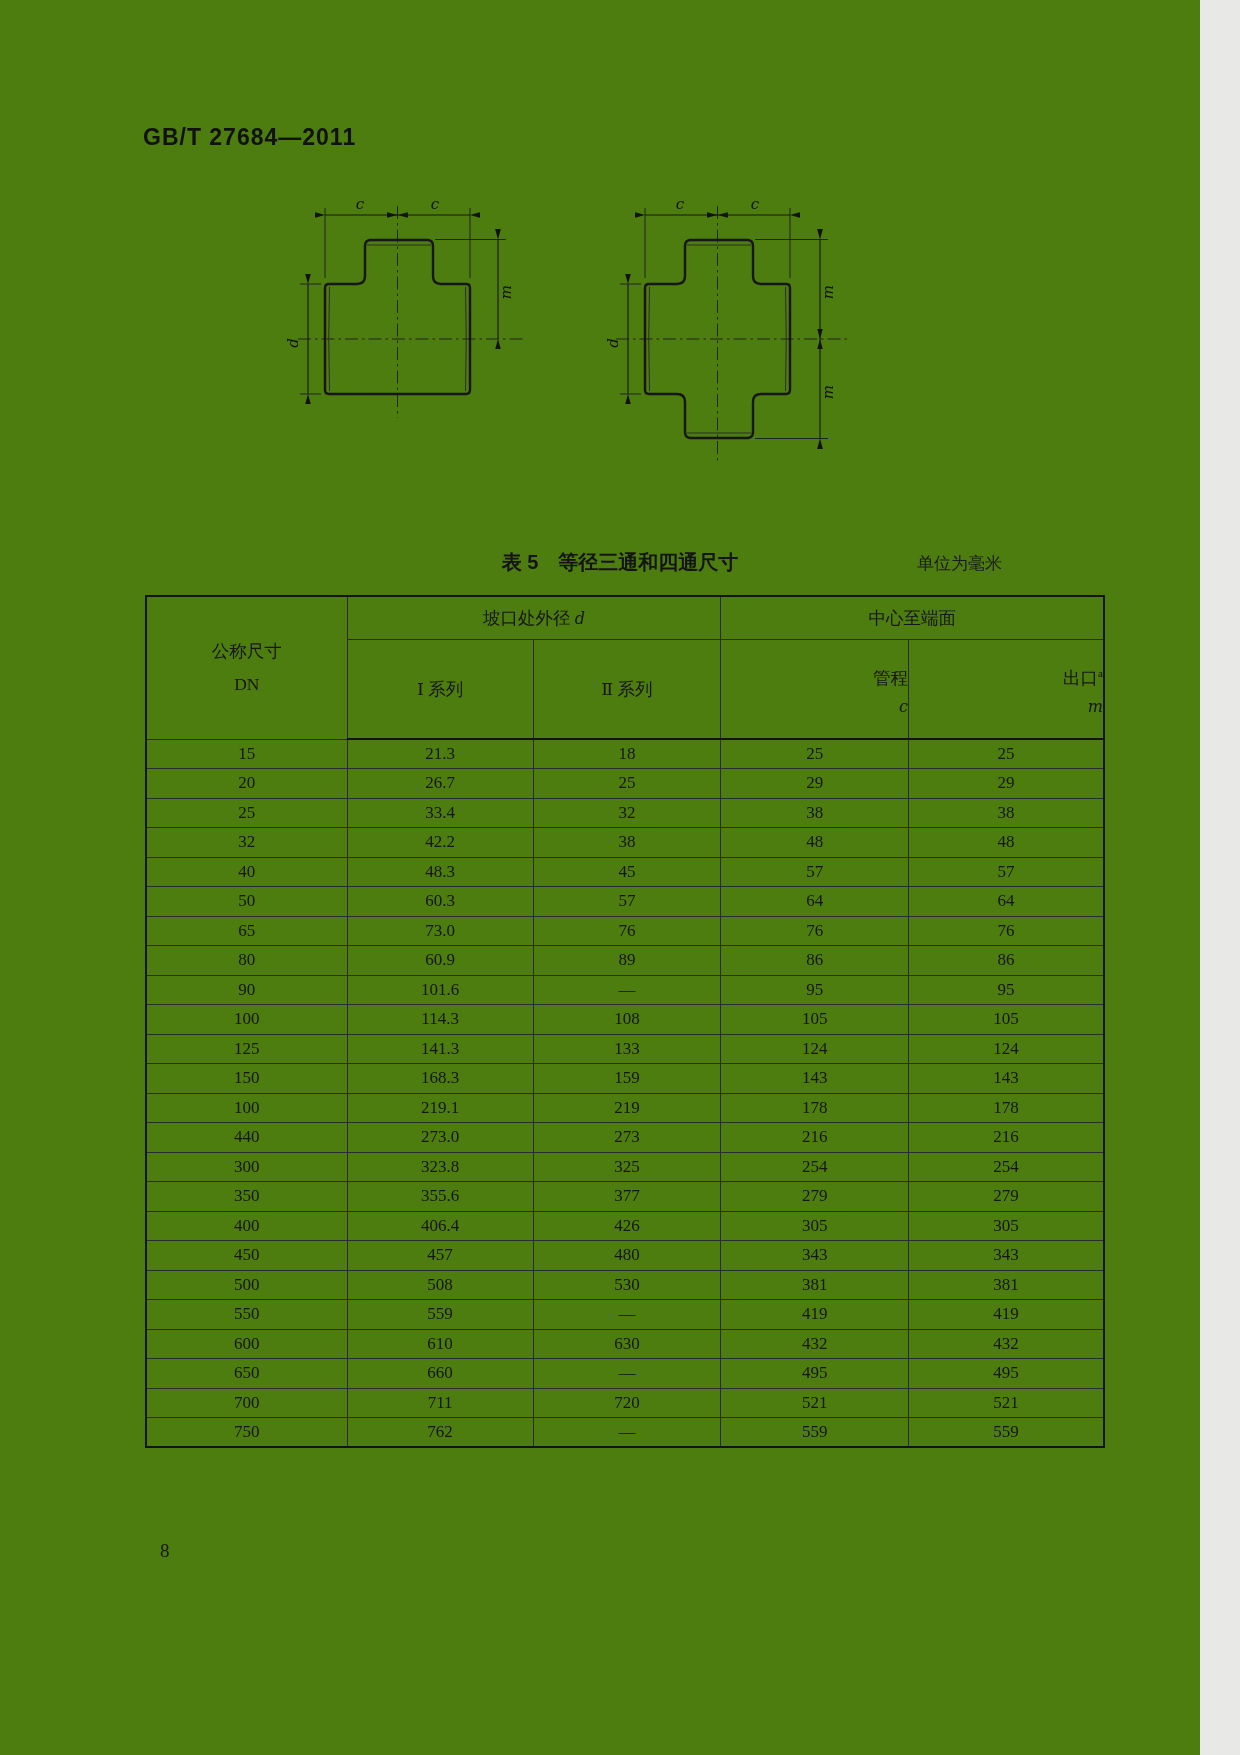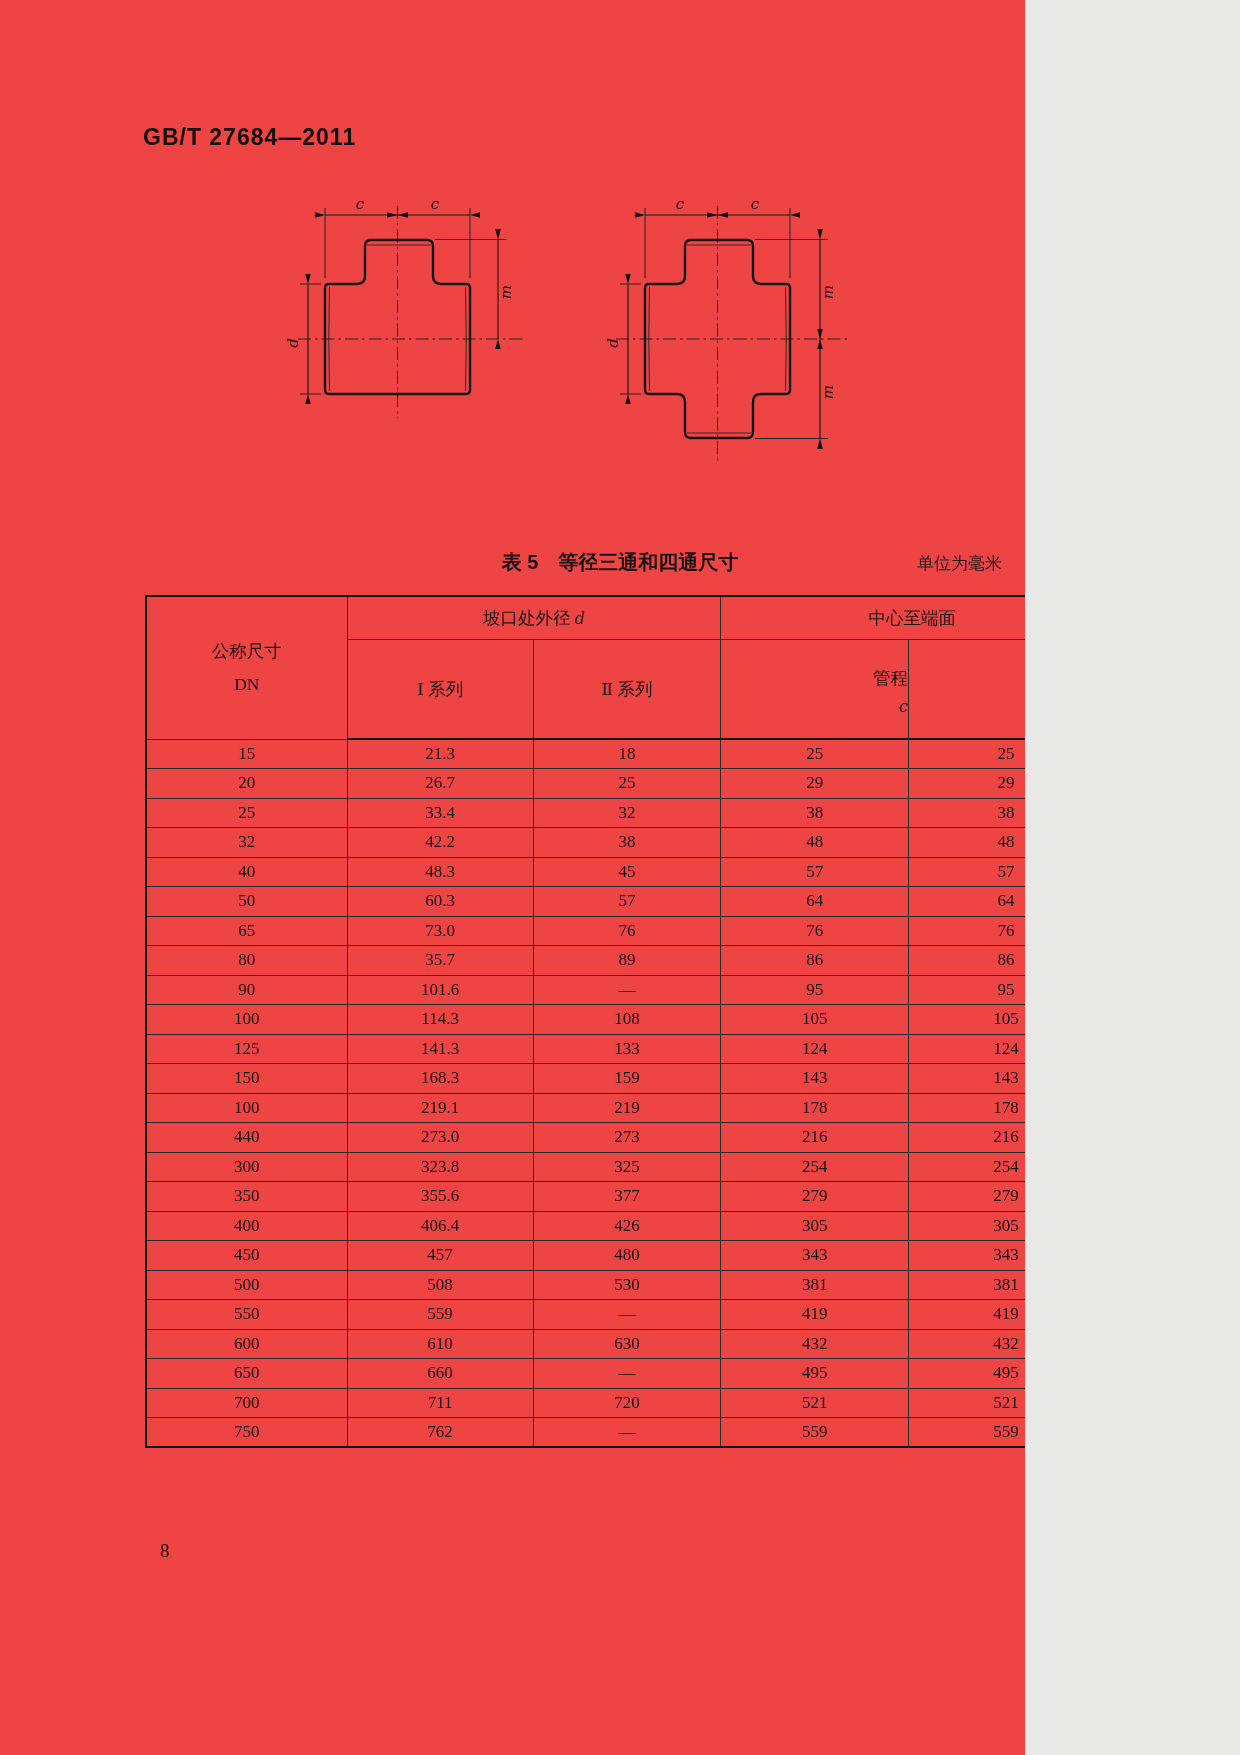--- a/index.html
+++ b/index.html
@@ -1,19 +1,19 @@
 <!DOCTYPE html>
 <html><head>
 <meta charset="utf-8">
 <style>
   html,body{margin:0;padding:0;background:#e8e8e6;}
   .page{
     position:relative;
-    width:1025px;height:1755px;
-    background:#ef4444;
+    width:1200px;height:1755px;
+    background:#4d7c0f;
     font-family:"Liberation Serif","DejaVu Serif",serif;
     color:#1b1b1b;
     overflow:hidden;
   }
   .doc-number{
     position:absolute;left:143px;top:124px;
     font-family:"Liberation Sans","DejaVu Sans",sans-serif;
     font-weight:700;font-size:23px;letter-spacing:1px;color:#111;
   }
   .drawing{position:absolute;}
@@ -226,21 +226,21 @@
         </tr>
         <tr>
           <td>65</td>
           <td>73.0</td>
           <td>76</td>
           <td>76</td>
           <td>76</td>
         </tr>
         <tr>
           <td>80</td>
-          <td>35.7</td>
+          <td>60.9</td>
           <td>89</td>
           <td>86</td>
           <td>86</td>
         </tr>
         <tr>
           <td>90</td>
           <td>101.6</td>
           <td>—</td>
           <td>95</td>
           <td>95</td>

